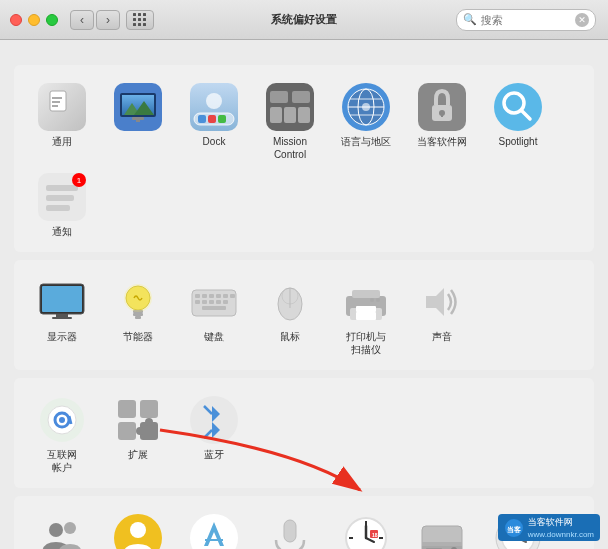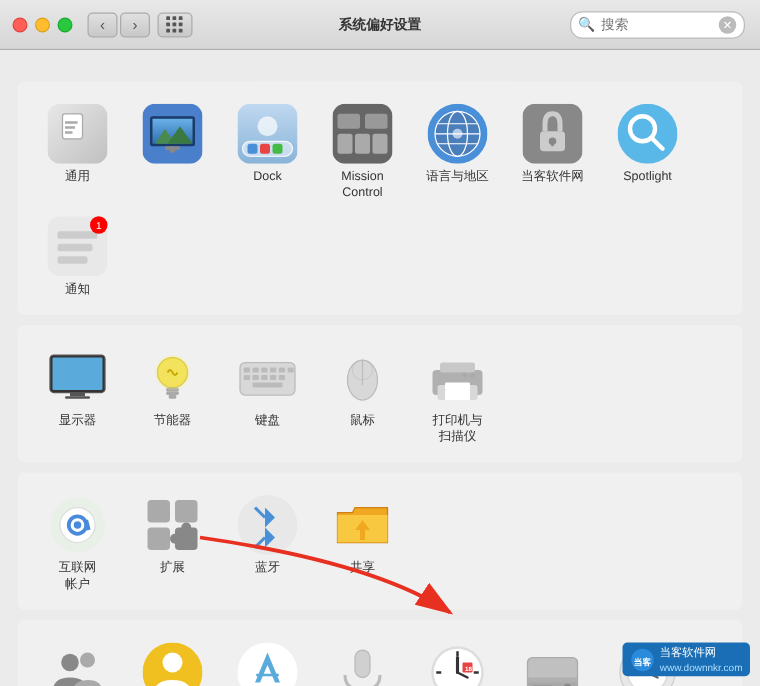--- a/index.html
+++ b/index.html
@@ -449,20 +449,32 @@
               <rect x="14" y="28" width="20" height="6" rx="1" fill="white"></rect>
               <rect x="14" y="34" width="20" height="8" rx="1" fill="white"></rect>
 
               <circle cx="36" cy="22" r="2" fill="#aaa"></circle>
               <circle cx="30" cy="22" r="2" fill="#aaa"></circle>
             </svg>
           </div>
           <span class="icon-label">打印机与<br>扫描仪</span>
         </div>
 
+        <div class="icon-item">
+          <div class="icon-img">
+            <svg width="48" height="48" viewBox="0 0 48 48">
+
+              <polygon points="8,18 18,18 26,10 26,38 18,30 8,30" fill="#ccc"></polygon>
+
+              <path d="M30 16 Q36 24 30 32" fill="none" stroke="#bbb" stroke-width="2.5"></path>
+              <path d="M33 12 Q42 24 33 36" fill="none" stroke="#bbb" stroke-width="2.5"></path>
+            </svg>
+          </div>
+          <span class="icon-label">声音</span>
+        </div>
 
       </div>
     </div>
 
     <div class="section">
       <div class="icons-grid">
 
 
         <div class="icon-item">
           <div class="icon-img">
@@ -501,32 +513,20 @@
 
               <path d="M22 10 L30 18 L22 26 L22 10 Z" fill="#4a90d9"></path>
               <path d="M22 26 L30 34 L22 42 L22 26 Z" fill="#4a90d9"></path>
               <line x1="22" y1="18" x2="14" y2="10" stroke="#4a90d9" stroke-width="2.5"></line>
               <line x1="22" y1="34" x2="14" y2="42" stroke="#4a90d9" stroke-width="2.5"></line>
             </svg>
           </div>
           <span class="icon-label">蓝牙</span>
         </div>
 
-        <div class="icon-item">
-          <div class="icon-img">
-            <svg width="48" height="48" viewBox="0 0 48 48">
-
-              <polygon points="4,14 16,14 18,10 44,10 44,38 4,38" fill="#f0a820" stroke="#d08010" stroke-width="1"></polygon>
-              <polygon points="4,16 44,16 44,38 4,38" fill="#f8c840"></polygon>
-
-              <polygon points="24,20 30,28 26,28 26,36 22,36 22,28 18,28" fill="#f0a820"></polygon>
-            </svg>
-          </div>
-          <span class="icon-label">共享</span>
-        </div>
 
       </div>
     </div>
 
     <div class="section">
       <div class="icons-grid">
 
         <div class="icon-item">
           <div class="icon-img">
             <svg width="48" height="48" viewBox="0 0 48 48">

